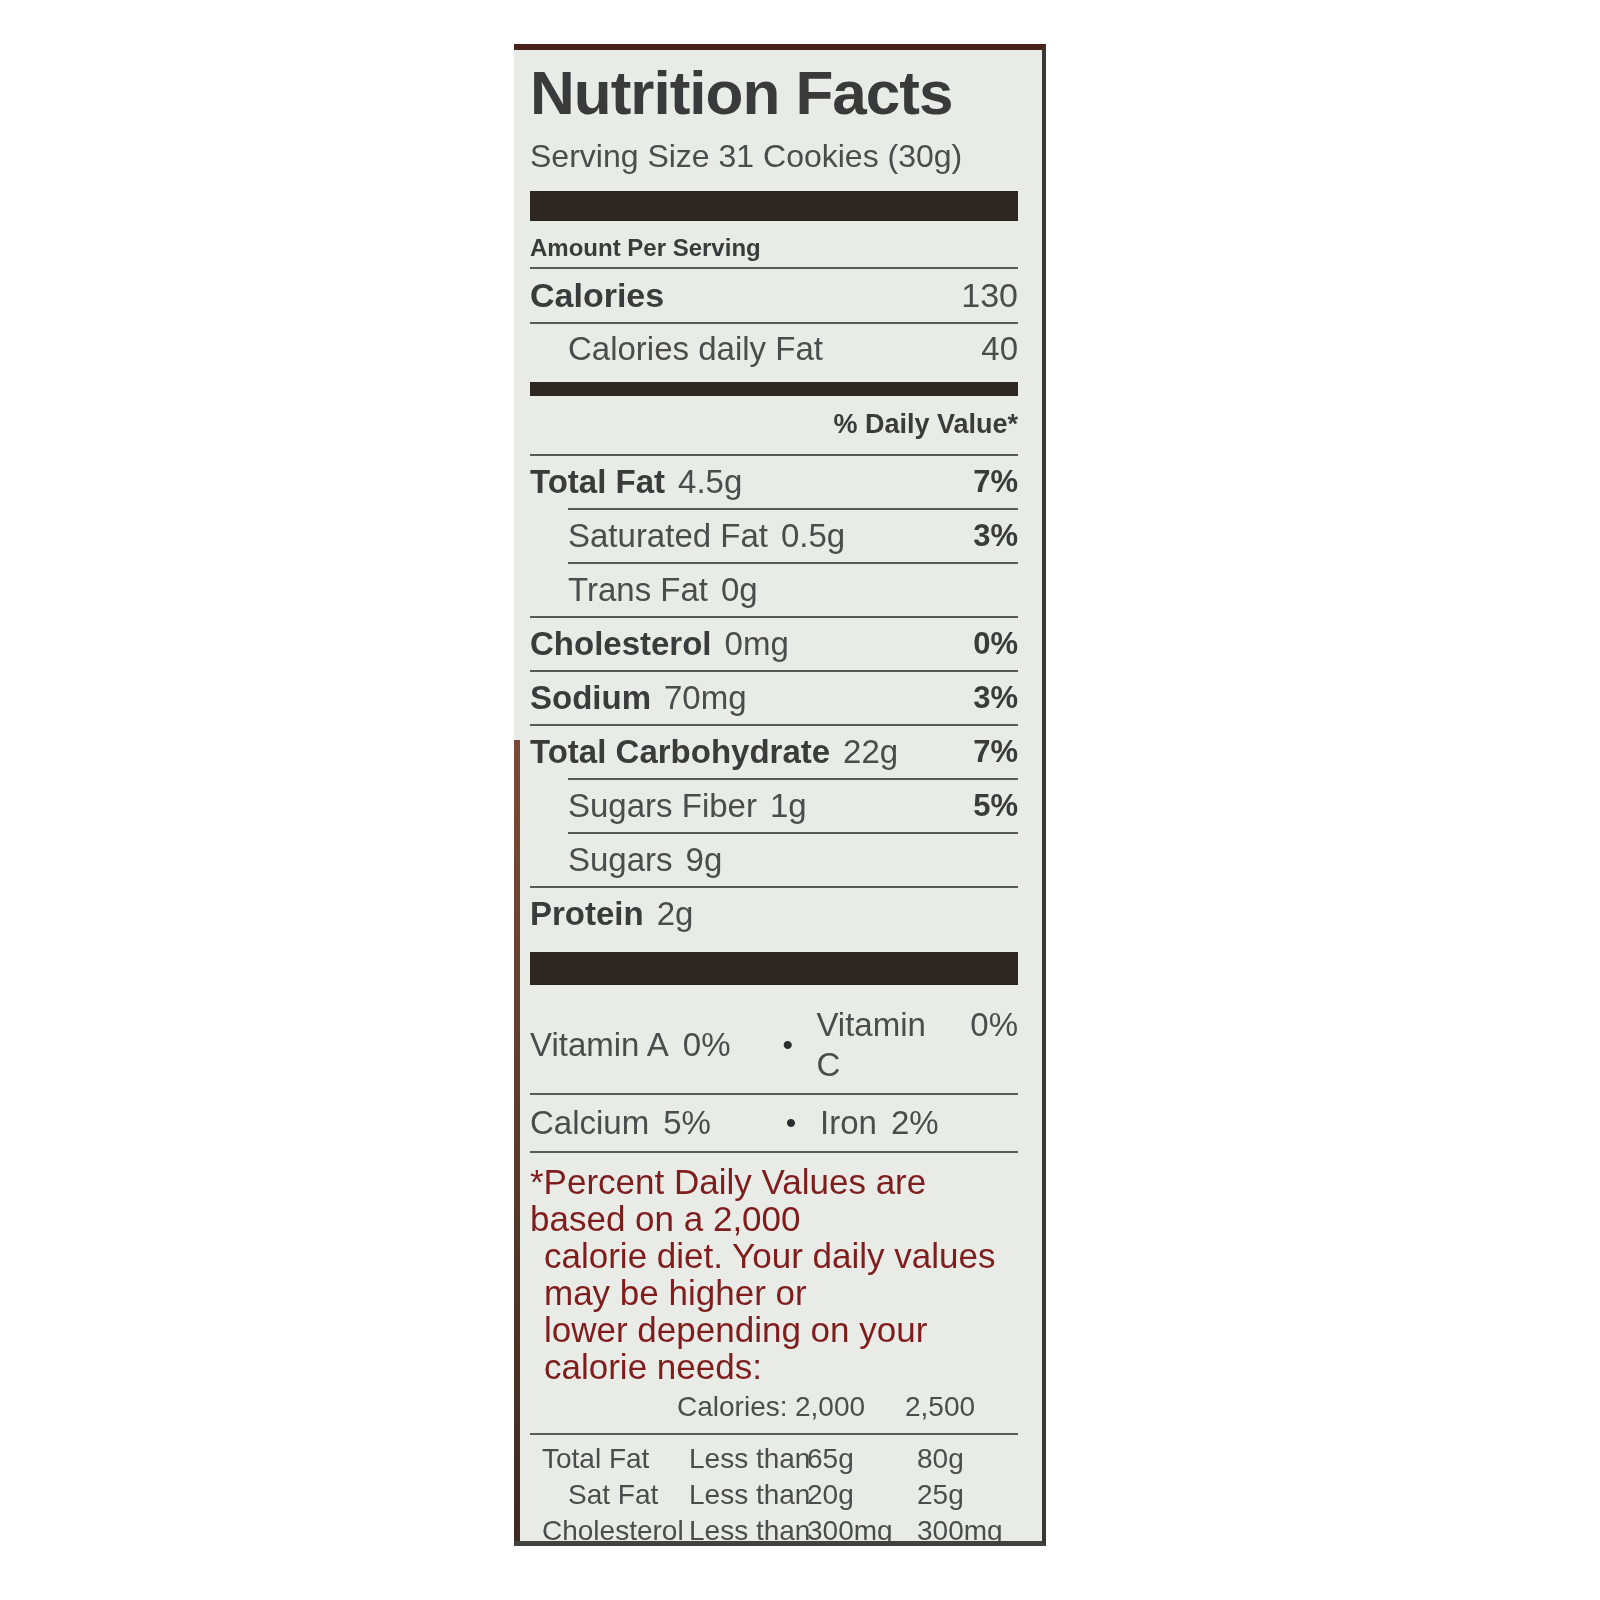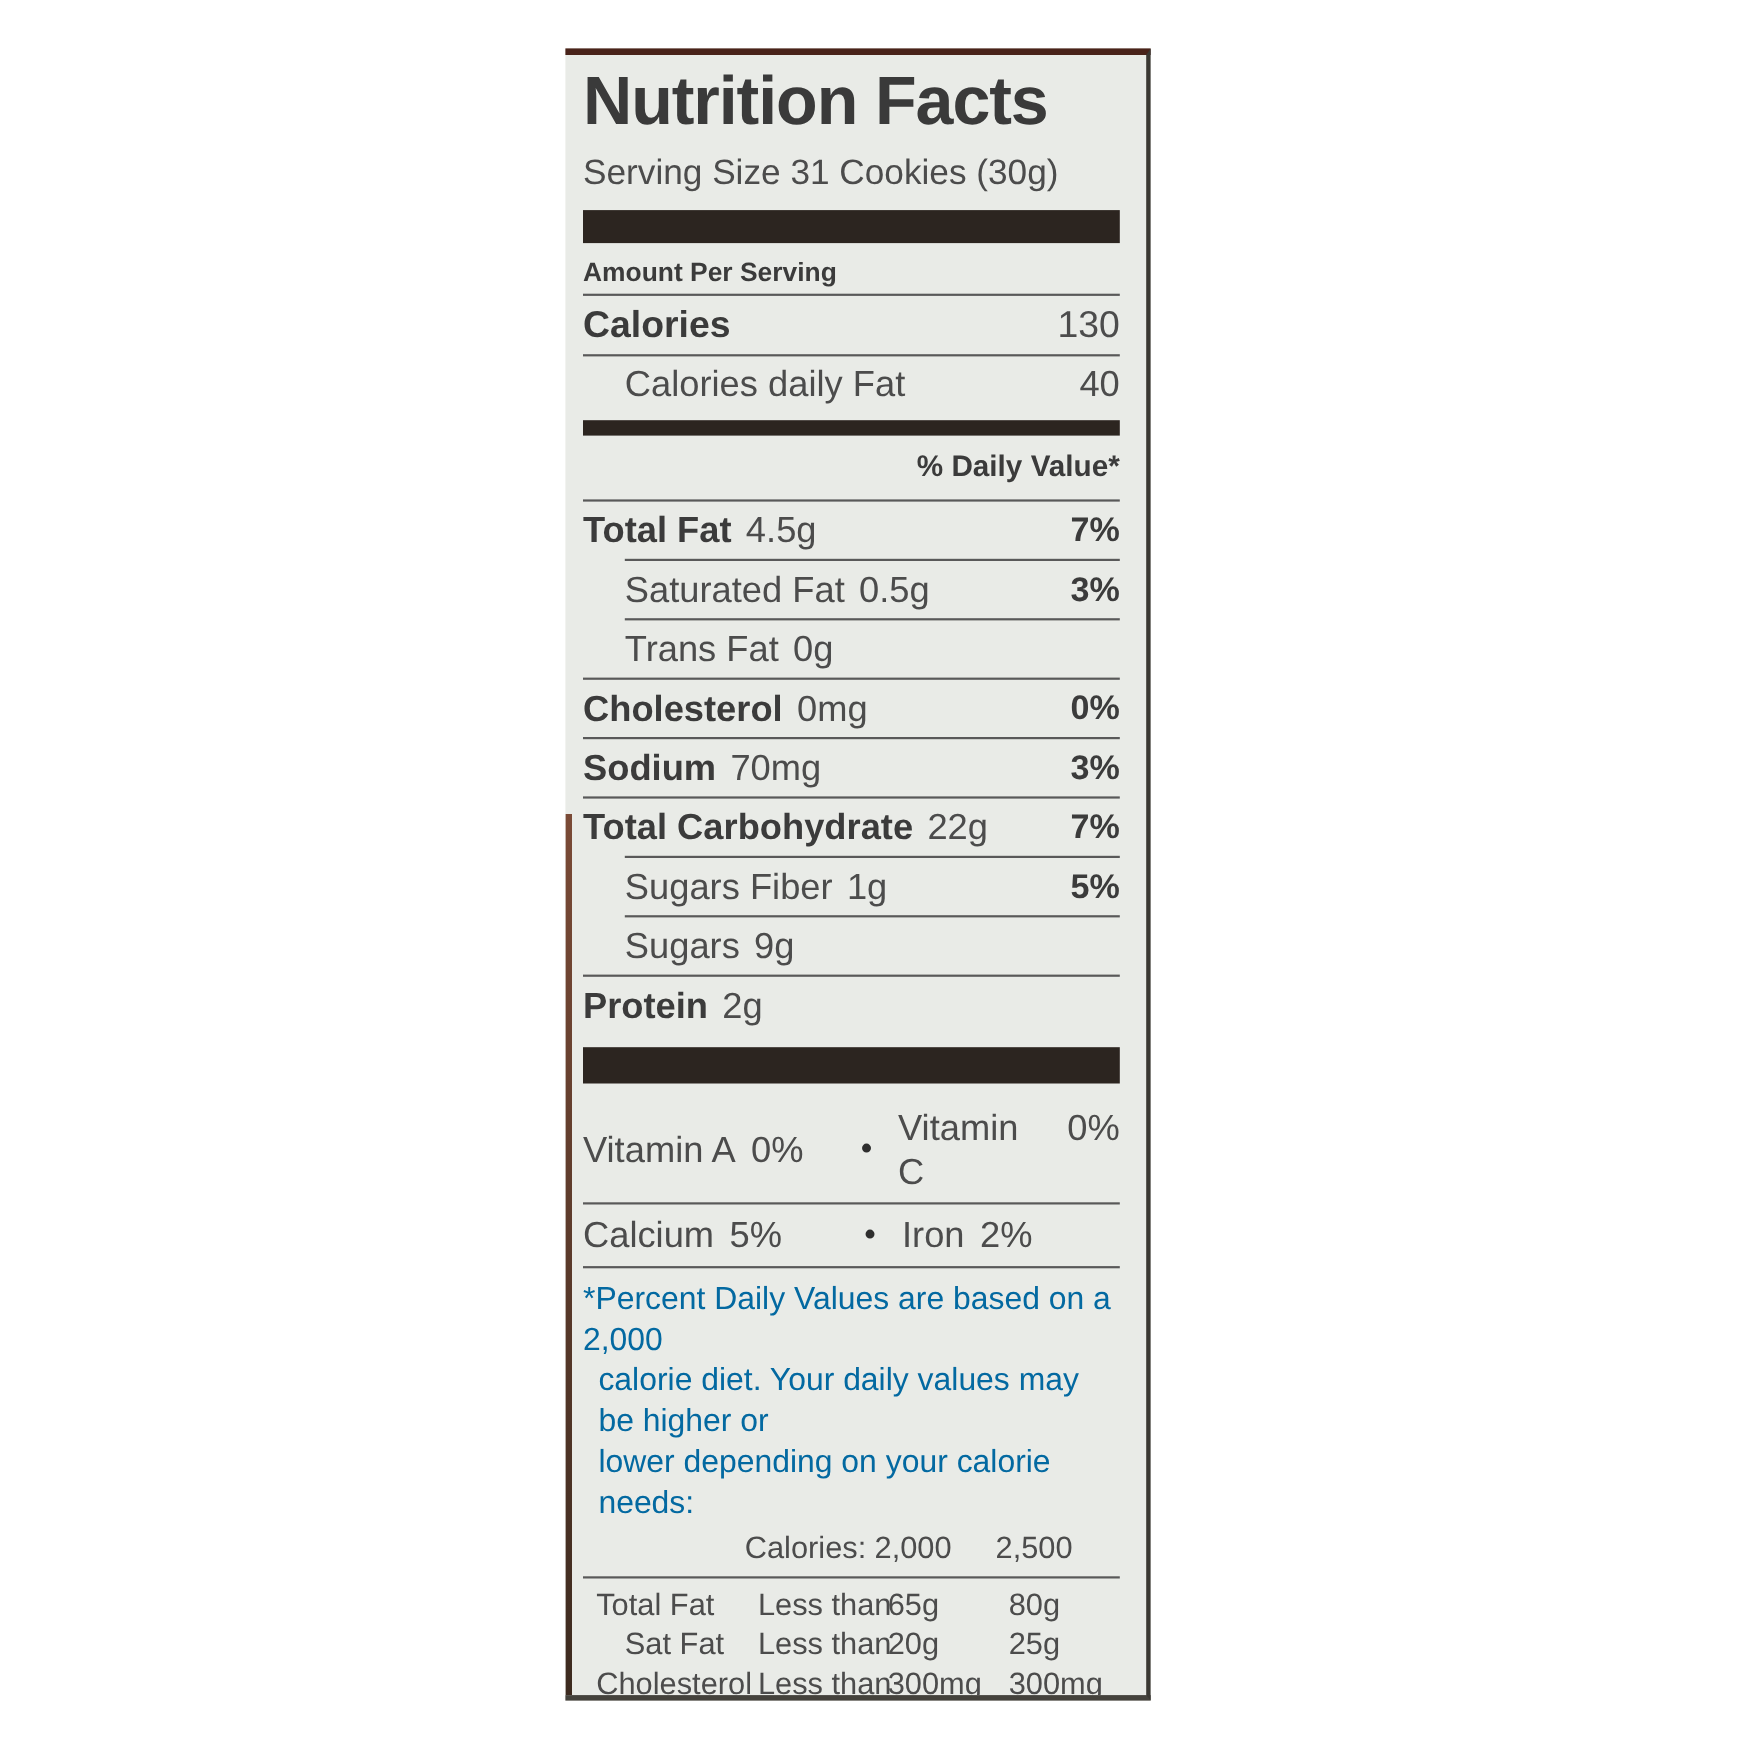--- a/index.html
+++ b/index.html
@@ -47,21 +47,21 @@
   .nrow .pair .amount{margin-left:13px;color:#4c4c4c;}
   .nrow .nname{color:#4c4c4c;}
   .nrow.bold .nname{font-weight:700;color:#3b3b3b;}
   .nrow.indent .pair{padding-left:38px;}
   .nrow .dv{font-weight:700;color:#3b3b3b;font-size:31px;}
   .vrow{display:flex;align-items:center;padding:8px 0;font-size:33px;line-height:40px;}
   .vrow .vpair{display:flex;align-items:baseline;}
   .vrow .vpair .vval{margin-left:14px;}
   .vrow .vleft{width:232px;}
   .vrow .vbullet{width:58px;text-align:center;color:#2e2e2e;font-size:30px;}
-  .footnote{margin-top:10px;font-size:29px;line-height:37px;color:#0369a1;}
+  .footnote{margin-top:10px;font-size:35px;line-height:37px;color:#7f1d1d;}
   .footnote .fline{padding-left:14px;}
   .footnote .fline.first{padding-left:0;}
   .calhdr{display:grid;grid-template-columns:147px 118px 110px auto;font-size:28px;line-height:40px;padding:2px 0 6px;}
   .calhdr .chlabel{grid-column:2;text-align:right;padding-right:26px;}
   .dvtable{padding:6px 0 4px;}
   .trow{display:grid;grid-template-columns:147px 118px 110px auto;font-size:28px;line-height:36px;padding-left:12px;box-sizing:border-box;}
   .trow .tname{grid-column:1 / span 1;}
   .trow.tindent .tname{padding-left:26px;}
   .trow .tqual{white-space:nowrap;}
 </style>

